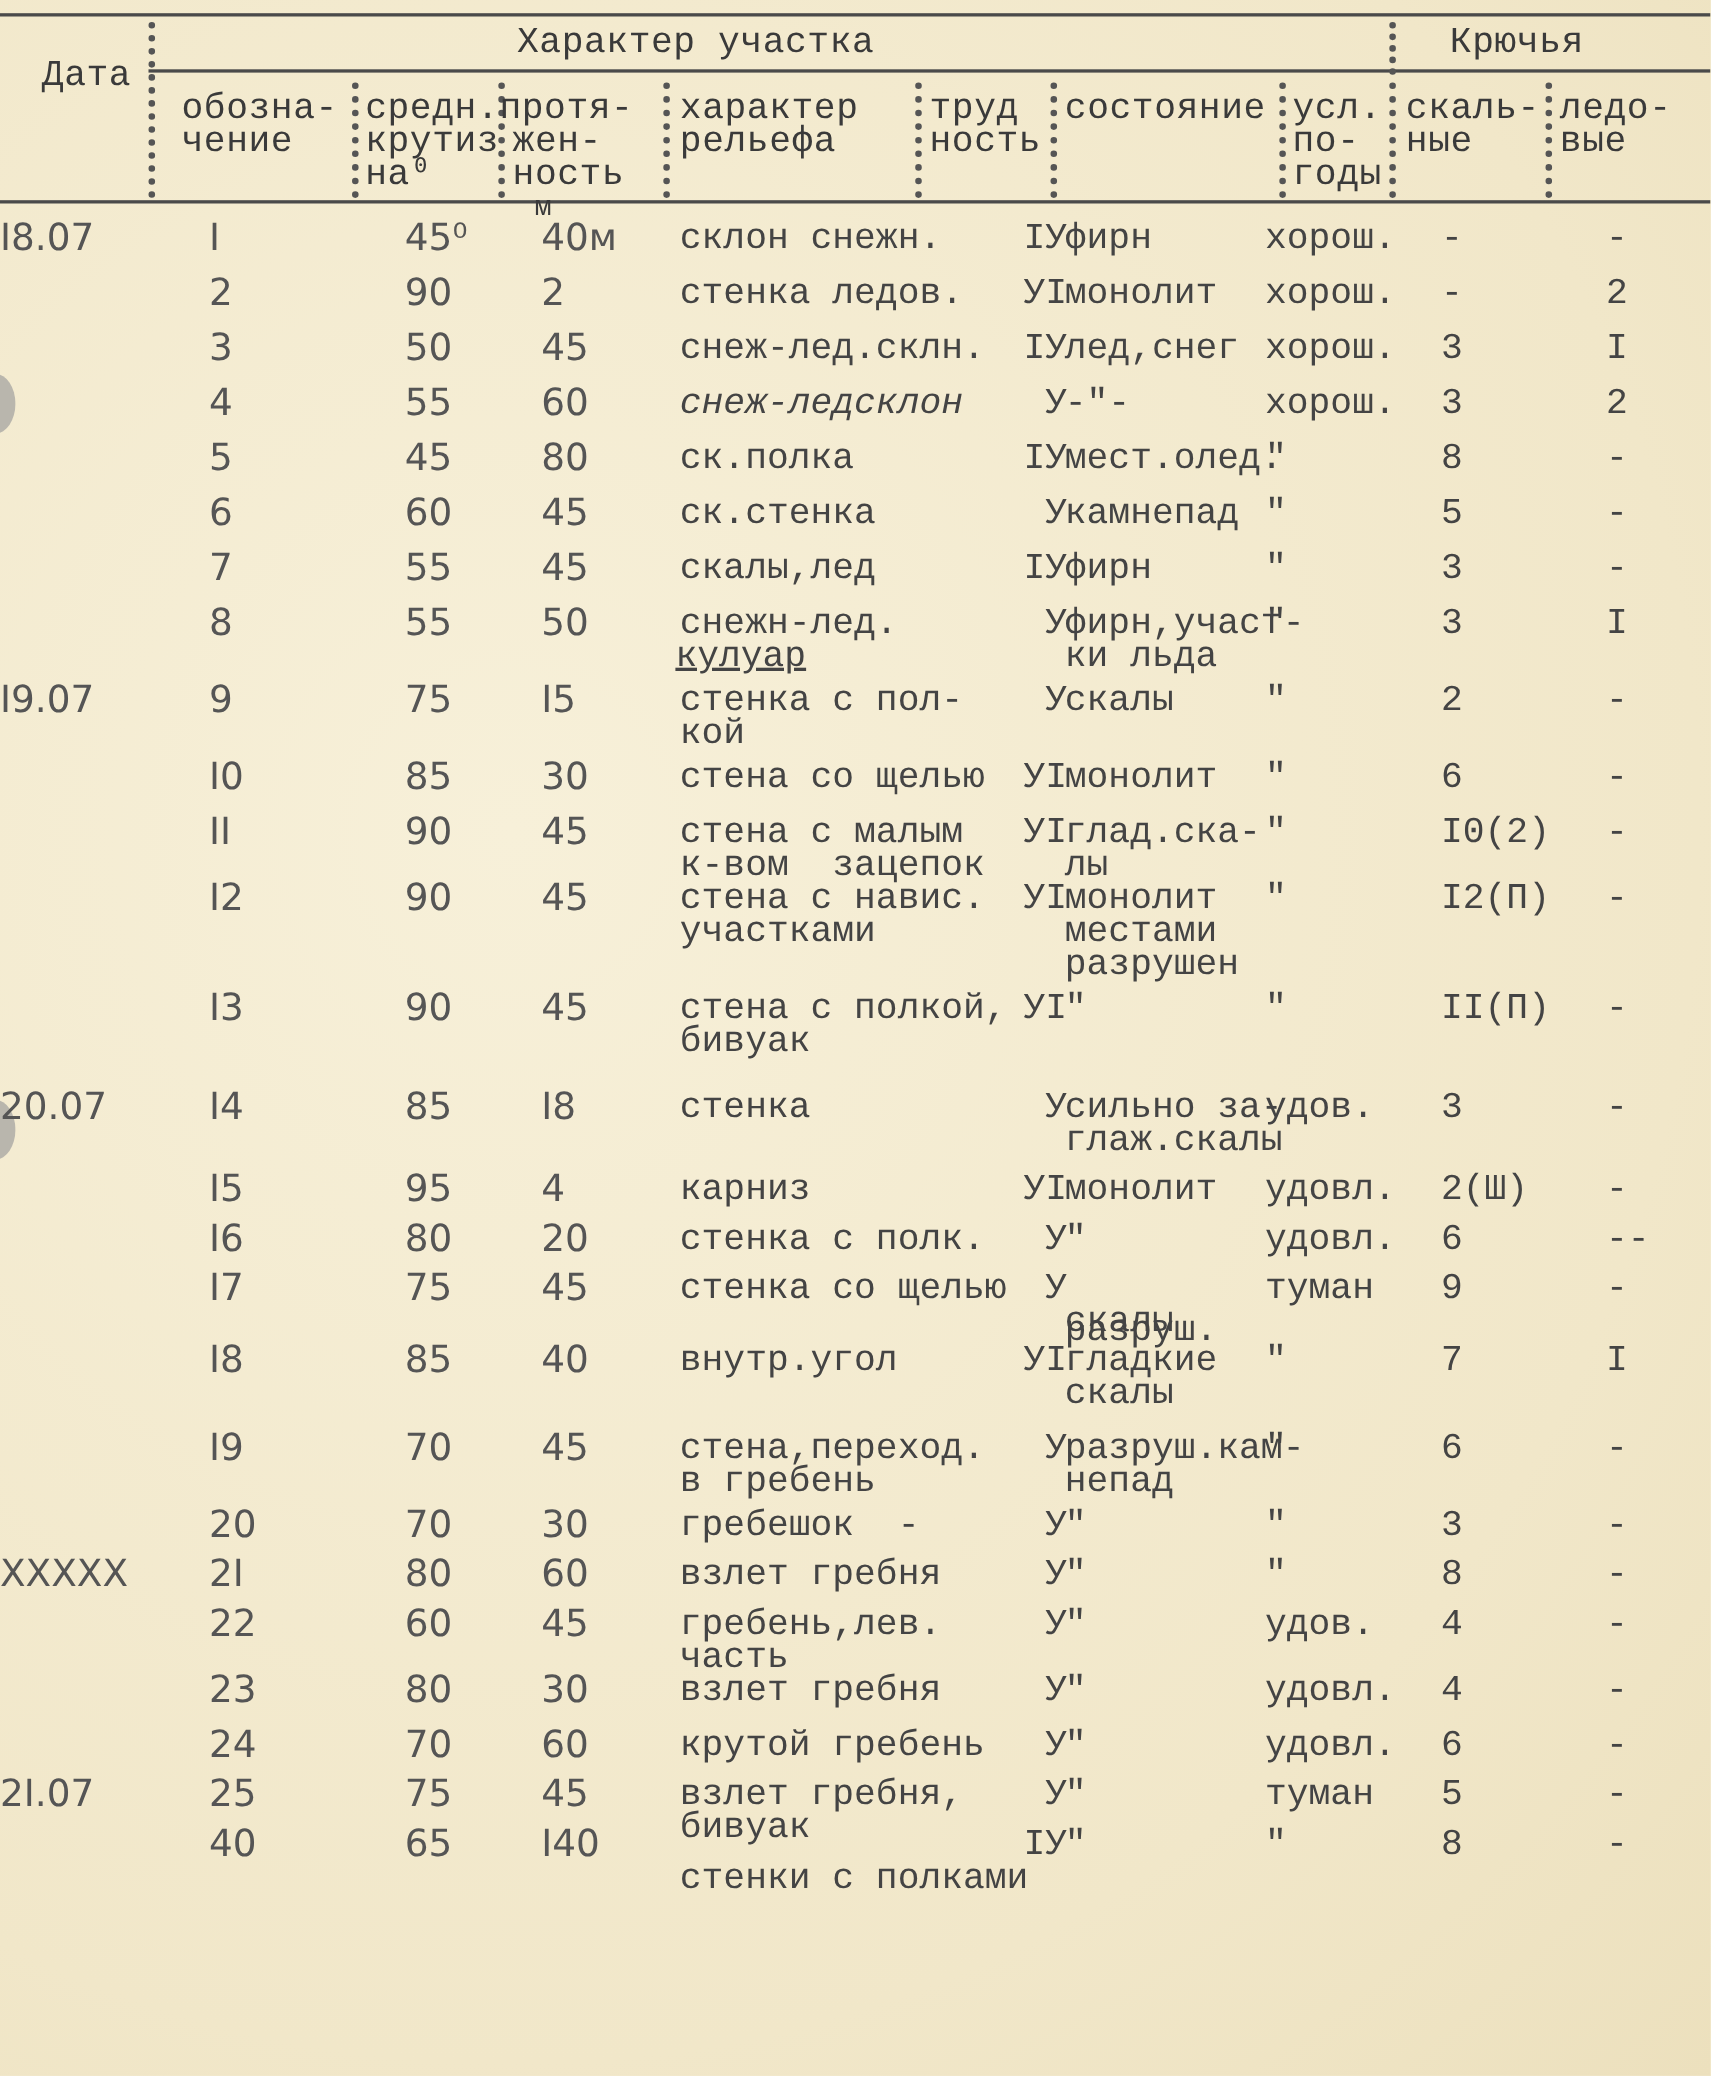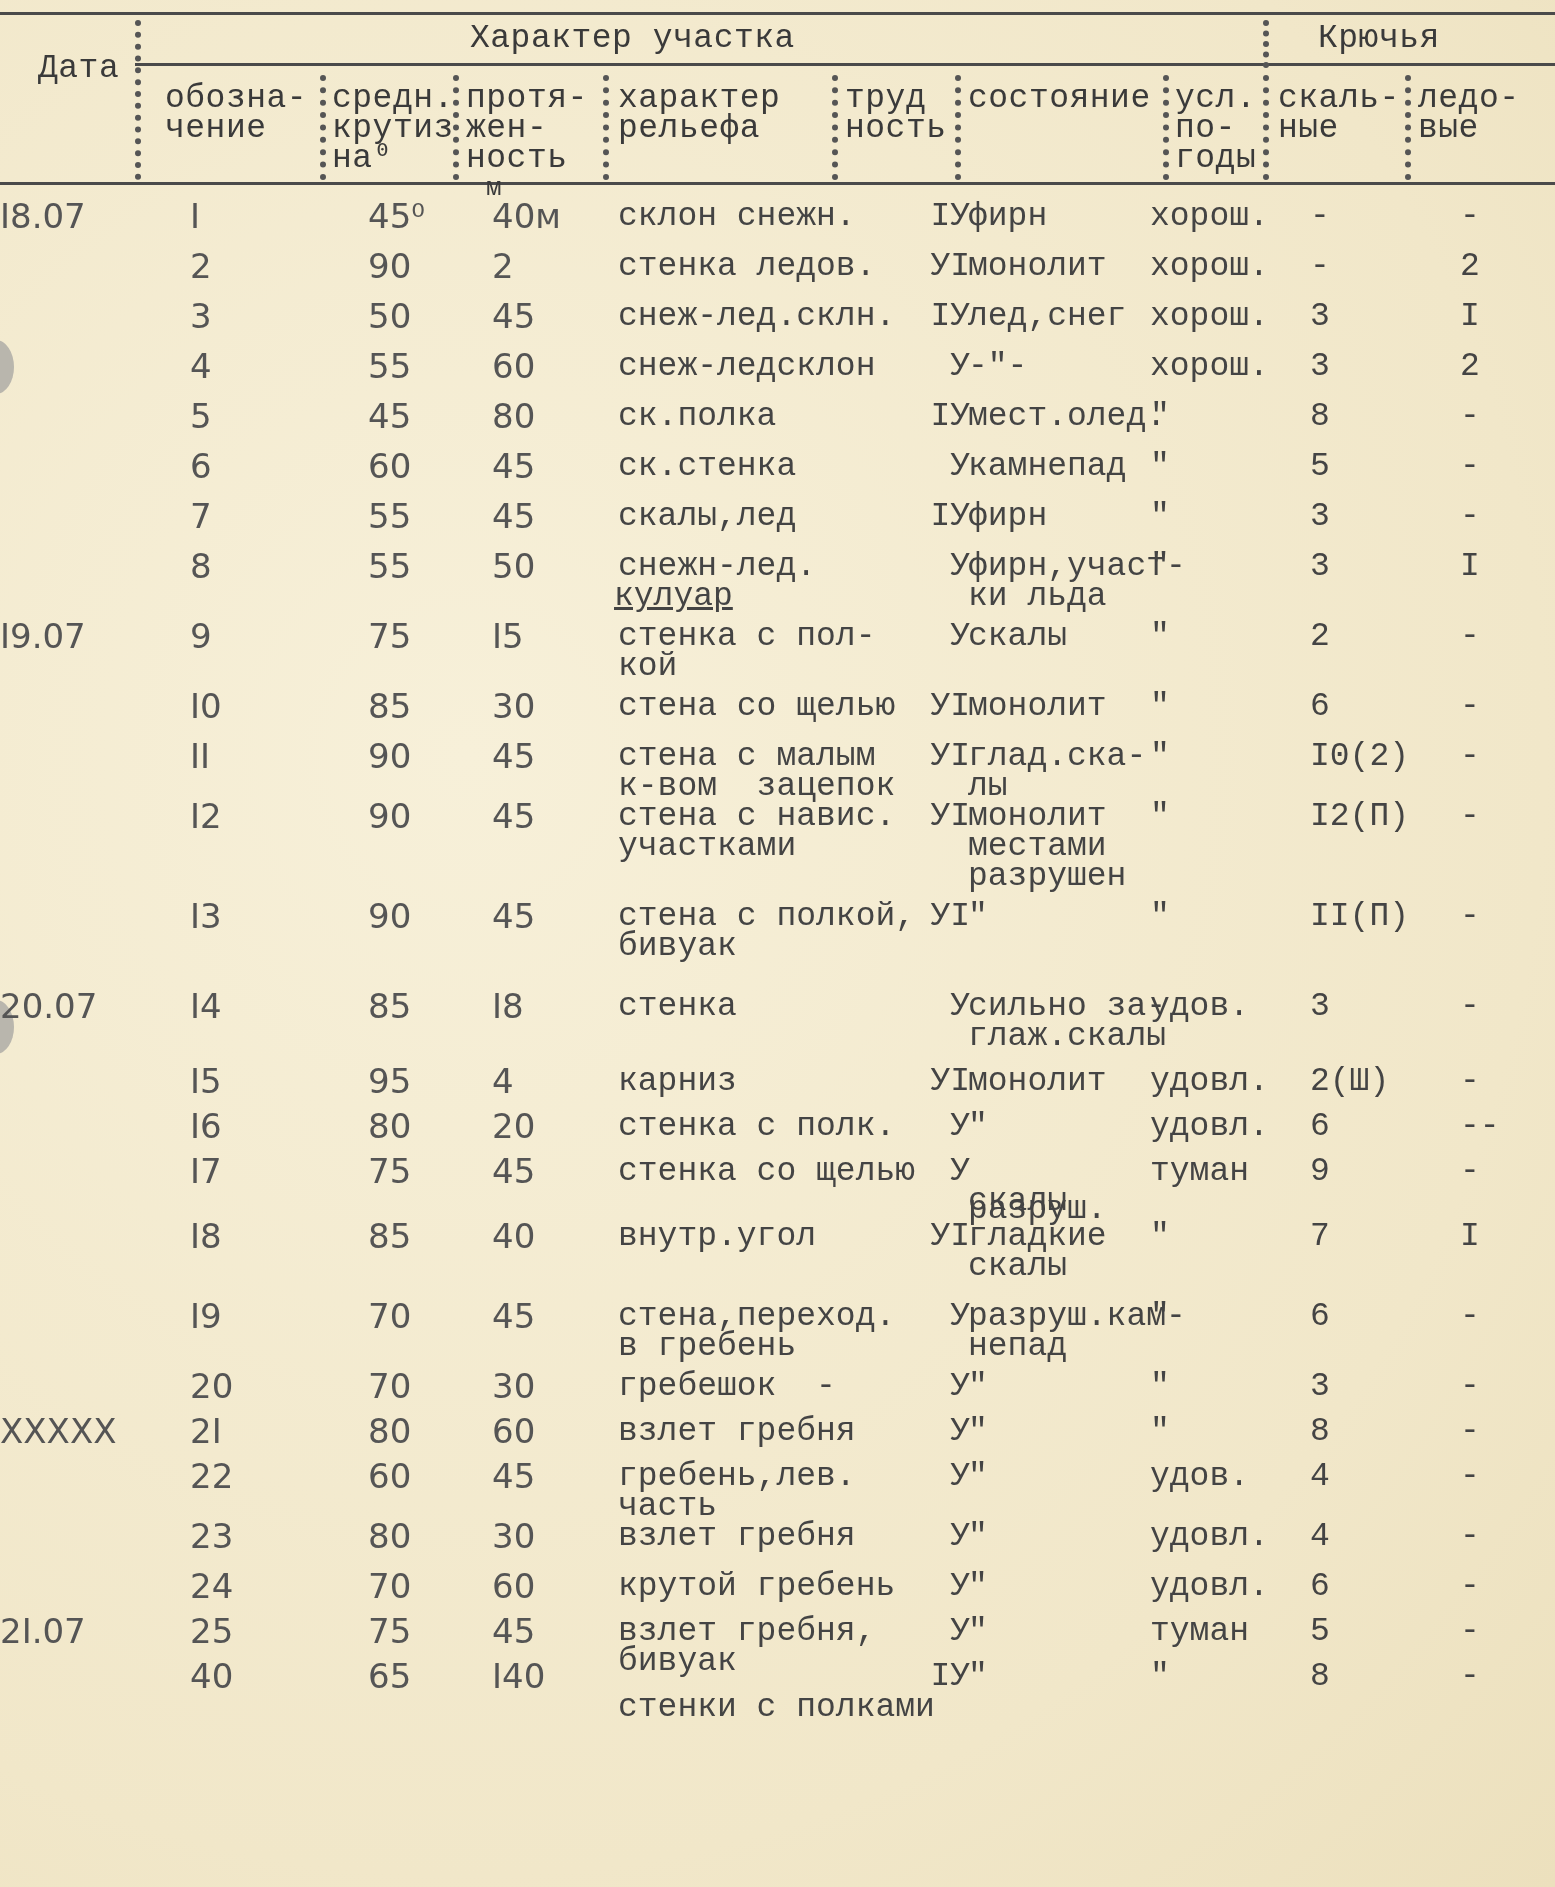--- a/index.html
+++ b/index.html
@@ -43,21 +43,21 @@
   <div class="h" style="left:38px;top:52px">Дата</div>
   <div class="h" style="left:470px;top:22px">Характер участка</div>
   <div class="h" style="left:1318px;top:22px">Крючья</div>
 
   <div id="colheads">
       <div class="h" style="left: 165px; top: 82px;">обозна-</div>
       <div class="h" style="left: 165px; top: 112px;">чение</div>
       <div class="h" style="left: 332px; top: 82px;">средн.</div>
       <div class="h" style="left: 332px; top: 112px; text-align: center;">крутиз</div>
       <div class="h" style="left: 332px; top: 142px;">на⁰</div>
-      <div class="h" style="left: 466px; top: 82px; text-align: center;">протя-</div>
+      <div class="h" style="left: 454px; top: 82px; text-align: center;">протя-</div>
       <div class="h" style="left: 466px; top: 112px;">жен-</div>
       <div class="h" style="left: 466px; top: 142px;">ность</div>
       <div class="h" style="left: 486px; top: 172px; font-size: 26px;">м</div>
       <div class="h" style="left: 618px; top: 82px;">характер</div>
       <div class="h" style="left: 618px; top: 112px;">рельефа</div>
       <div class="h" style="left: 845px; top: 82px;">труд</div>
       <div class="h" style="left: 845px; top: 112px;">ность</div>
       <div class="h" style="left: 968px; top: 82px;">состояние</div>
       <div class="h" style="left: 1175px; top: 82px;">усл.</div>
       <div class="h" style="left: 1175px; top: 112px;">по-</div>
@@ -99,21 +99,21 @@
         <div class="c" style="top: 300px; left: auto; right: 585px;">IУ</div>
         <div class="c" style="top: 300px; left: 968px;">лед,снег</div>
         <div class="c" style="top: 300px; left: 1150px;">хорош.</div>
         <div class="c" style="top: 300px; left: 1310px;">3</div>
         <div class="c" style="top: 300px; left: 1460px;">I</div>
       </div>
       <div>
         <div class="c num" style="top: 350px; left: 190px;">4</div>
         <div class="c num" style="top: 350px; left: 368px;">55</div>
         <div class="c num" style="top: 350px; left: 492px;">60</div>
-        <div class="c" style="top: 350px; left: 618px;">снеж-ледсклон</div>
+        <div class="c" style="top: 350px; left: 618px; font-style: italic;">снеж-ледсклон</div>
         <div class="c" style="top: 350px; left: auto; right: 585px;">У</div>
         <div class="c" style="top: 350px; left: 968px;">-"-</div>
         <div class="c" style="top: 350px; left: 1150px;">хорош.</div>
         <div class="c" style="top: 350px; left: 1310px;">3</div>
         <div class="c" style="top: 350px; left: 1460px;">2</div>
       </div>
       <div>
         <div class="c num" style="top: 400px; left: 190px;">5</div>
         <div class="c num" style="top: 400px; left: 368px;">45</div>
         <div class="c num" style="top: 400px; left: 492px;">80</div>

